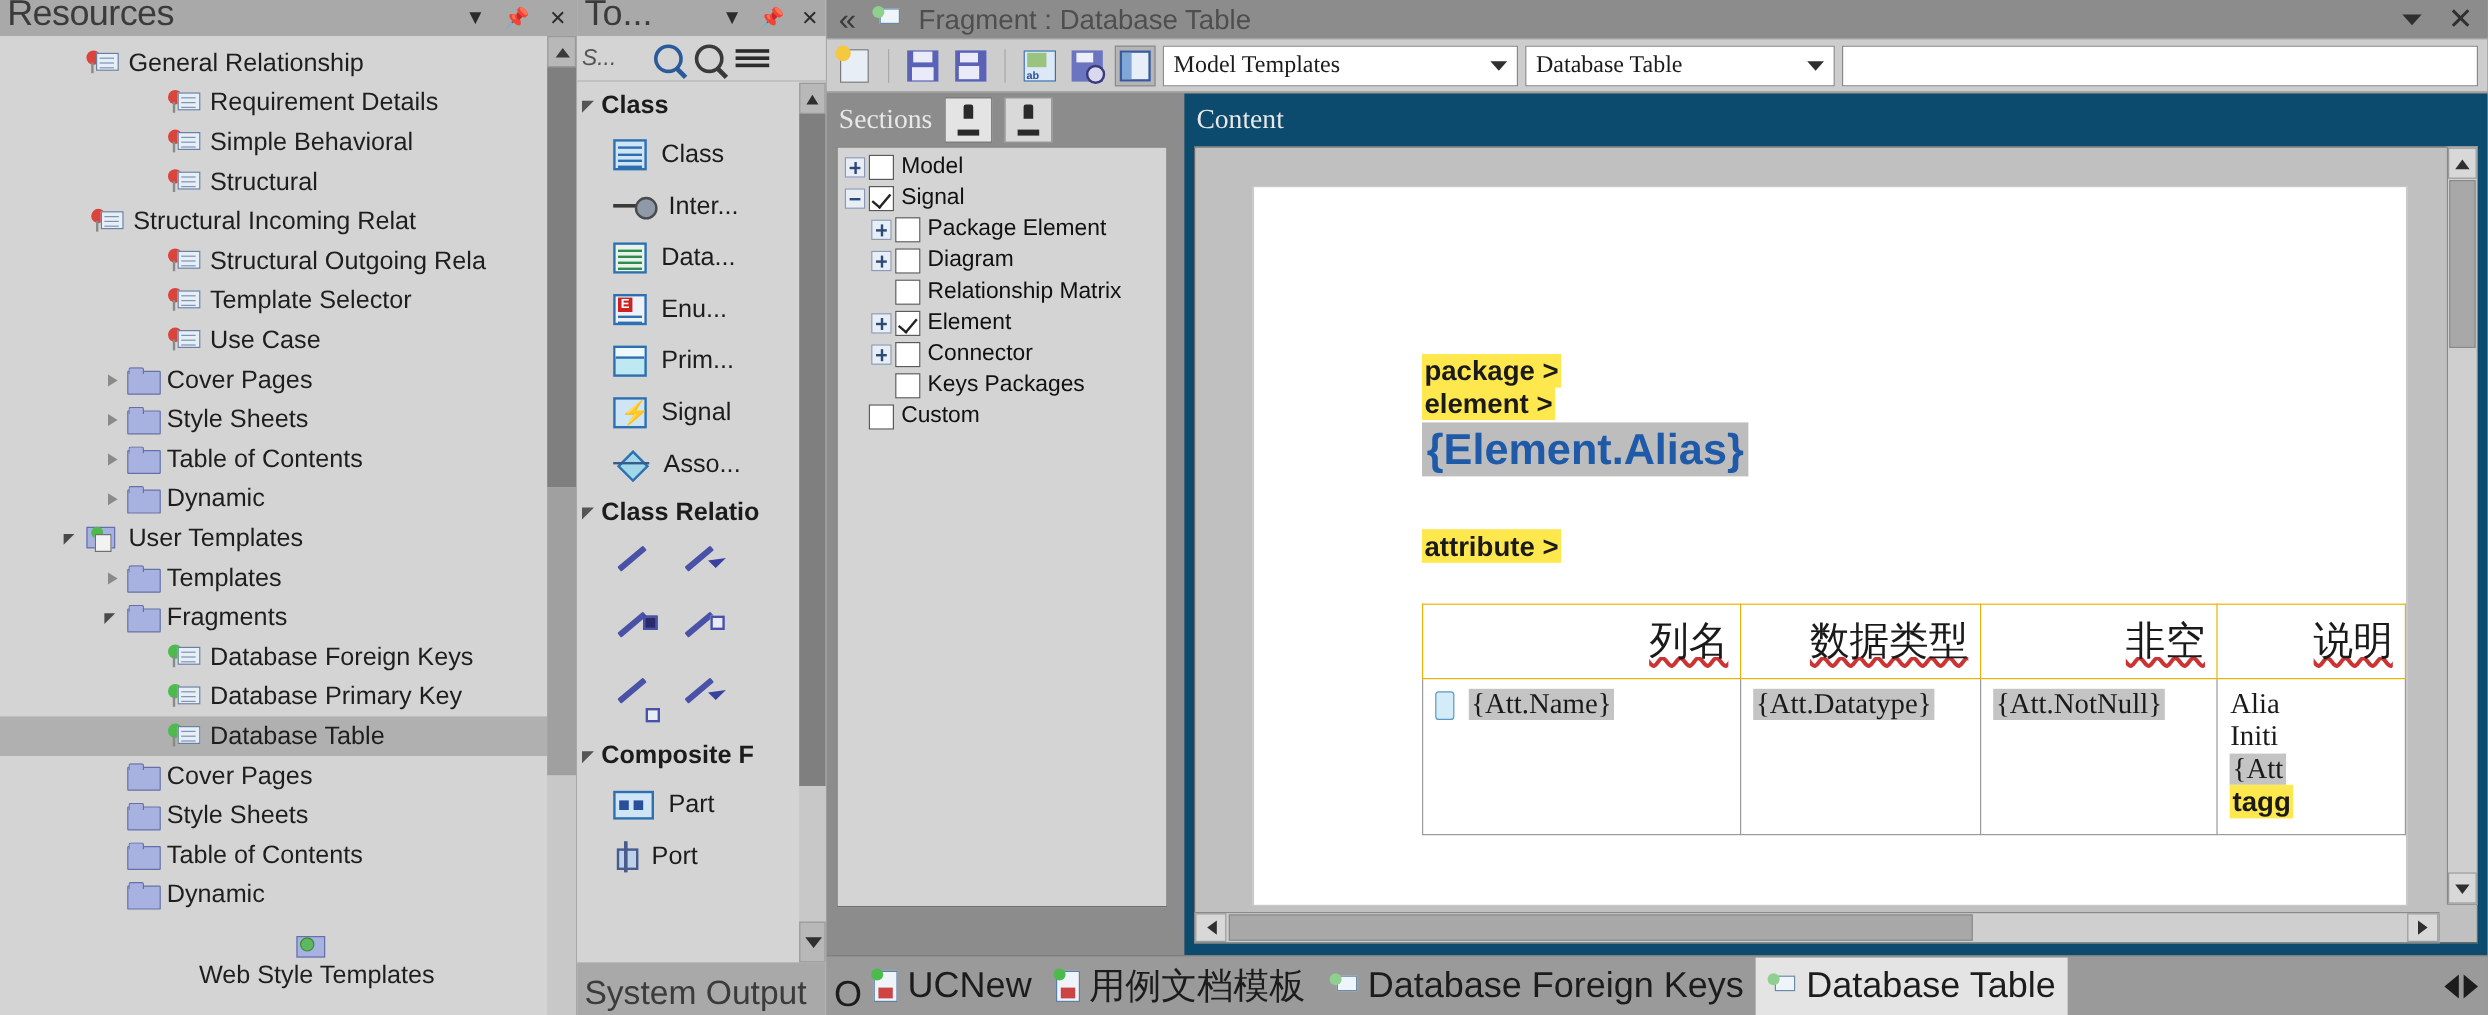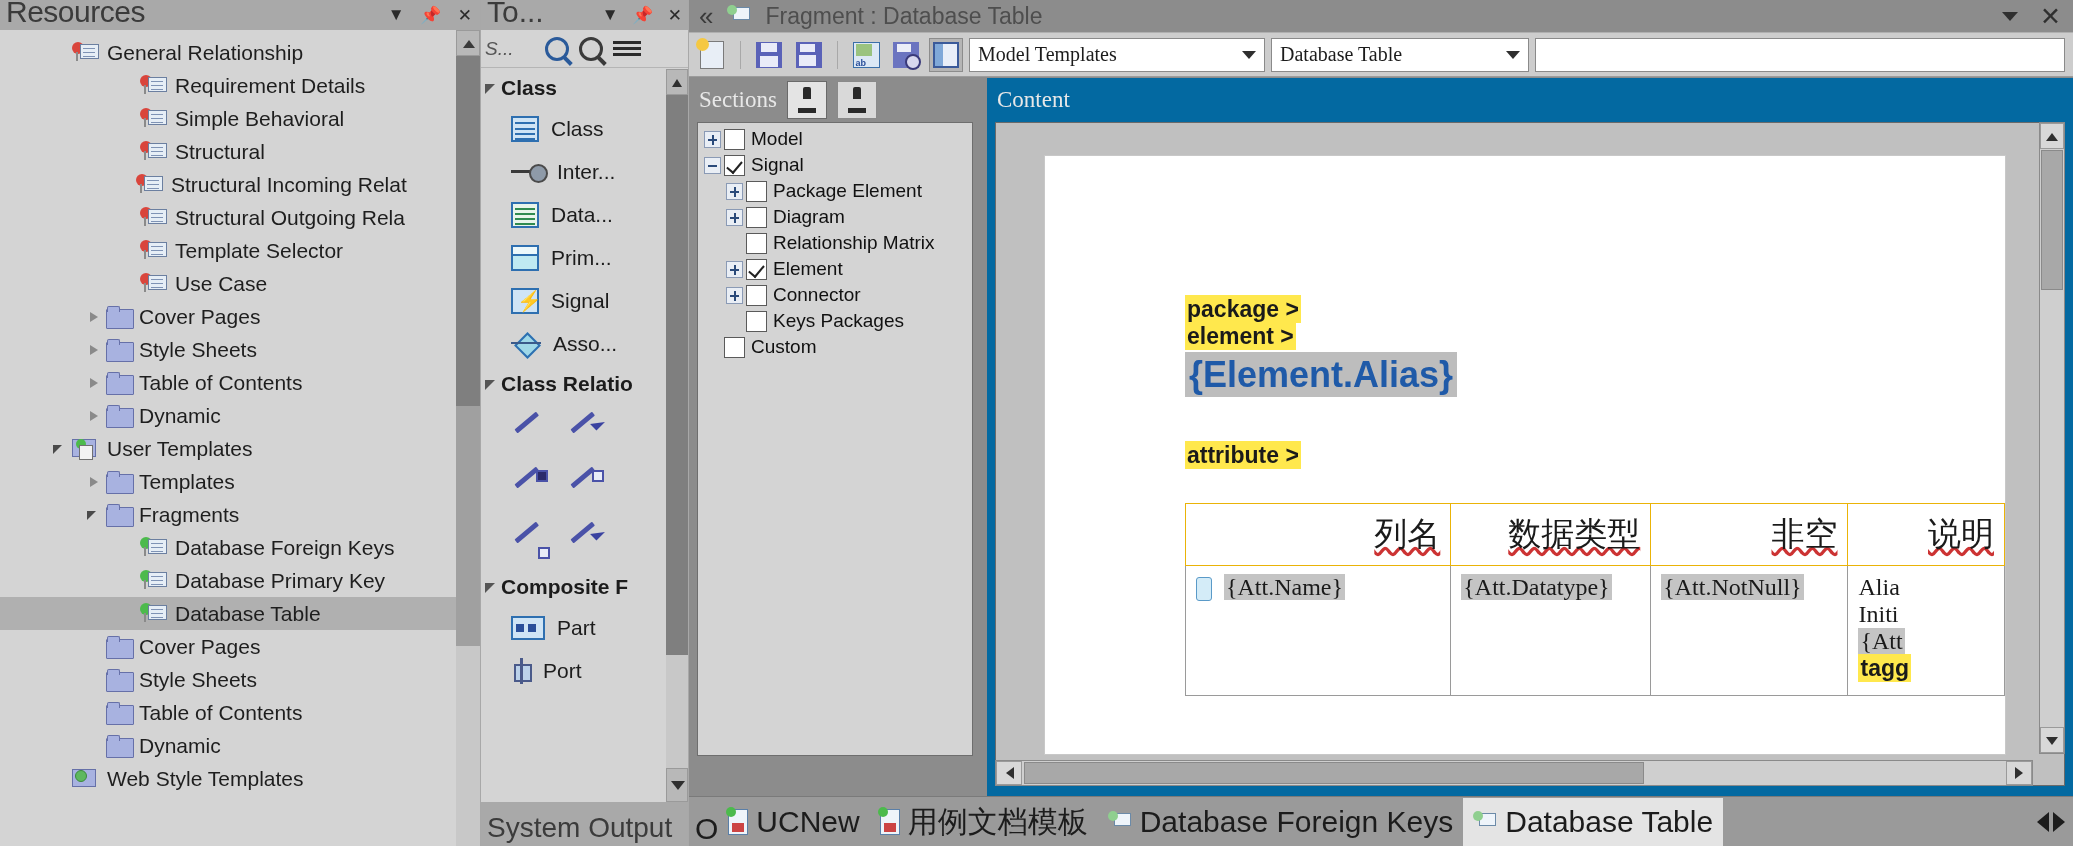--- a/index.html
+++ b/index.html
@@ -413,21 +413,21 @@
   }
   .cbx.checked::after {
     content:""; position:absolute; left:5px; top:2px; width:7px; height:13px;
     border-right:2.5px solid #222; border-bottom:2.5px solid #222;
     transform:rotate(40deg);
   }
   .sec-label { margin-left:2px; }
 
   
   .content-col {
-    flex:1; background:#0369a1; position:relative; margin-left:4px;
+    flex:1; background:#0c4a6e; position:relative; margin-left:4px;
   }
   .content-hdr {
     height:44px; display:flex; align-items:center; padding-left:10px;
   }
   .content-lbl { font-size:23px; color:#e8e8e8; font-family:"Liberation Serif", serif;}
   .doc-outer {
     position:absolute; top:44px; left:8px; right:8px; bottom:10px;
     background:#c0c0c0; border:1px solid #6a6a6a; overflow:hidden;
   }
   .doc-page {
@@ -607,21 +607,21 @@
             <span class="tree-label">Simple Behavioral</span>
           </div>
           <div class="tree-row" style="padding-left: 120px;">
             <span class="tree-arrow "></span>
             <span class="ico ico-frag">
               <span class="pin"></span>
               <span class="doc"></span>
             </span>
             <span class="tree-label">Structural</span>
           </div>
-          <div class="tree-row" style="padding-left: 116px;">
+          <div class="tree-row" style="padding-left: 56px;">
             <span class="tree-arrow "></span>
             <span class="ico ico-frag">
               <span class="pin"></span>
               <span class="doc"></span>
             </span>
             <span class="tree-label">Structural Incoming Relat</span>
           </div>
           <div class="tree-row" style="padding-left: 120px;">
             <span class="tree-arrow "></span>
             <span class="ico ico-frag">
@@ -721,21 +721,21 @@
           <div class="tree-row" style="padding-left: 86px;">
             <span class="tree-arrow "></span>
             <span class="ico ico-folder"></span>
             <span class="tree-label">Table of Contents</span>
           </div>
           <div class="tree-row" style="padding-left: 86px;">
             <span class="tree-arrow "></span>
             <span class="ico ico-folder"></span>
             <span class="tree-label">Dynamic</span>
           </div>
-          <div class="tree-row" style="padding-left: 52px;">
+          <div class="tree-row" style="padding-left: 52px; flex-direction: column;">
             <span class="tree-arrow "></span>
             <span class="ico ico-webtpl">
               <span class="globe"></span>
             </span>
             <span class="tree-label">Web Style Templates</span>
           </div>
         </div>
     </div>
     <div class="res-scroll">
       <div class="up-arrow"></div>
@@ -768,20 +768,24 @@
           <span class="ti ti-class"></span>
           <span class="tbx-item-label">Class</span>
         </div>
         <div class="tbx-item">
           <span class="ti ti-iface"></span>
           <span class="tbx-item-label">Inter...</span>
         </div>
         <div class="tbx-item">
           <span class="ti ti-data"></span>
           <span class="tbx-item-label">Data...</span>
+        </div>
+        <div class="tbx-item">
+          <span class="ti ti-enum"></span>
+          <span class="tbx-item-label">Enu...</span>
         </div>
         <div class="tbx-item">
           <span class="ti ti-prim"></span>
           <span class="tbx-item-label">Prim...</span>
         </div>
         <div class="tbx-item">
           <span class="ti ti-signal"></span>
           <span class="tbx-item-label">Signal</span>
         </div>
         <div class="tbx-item">

